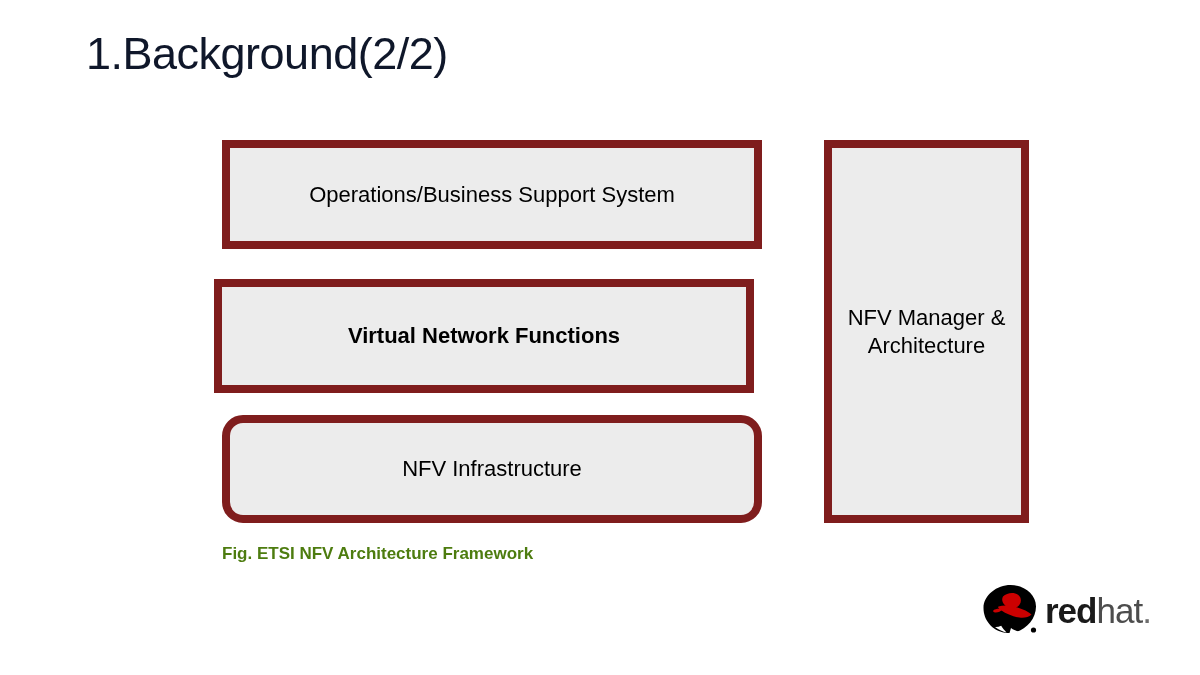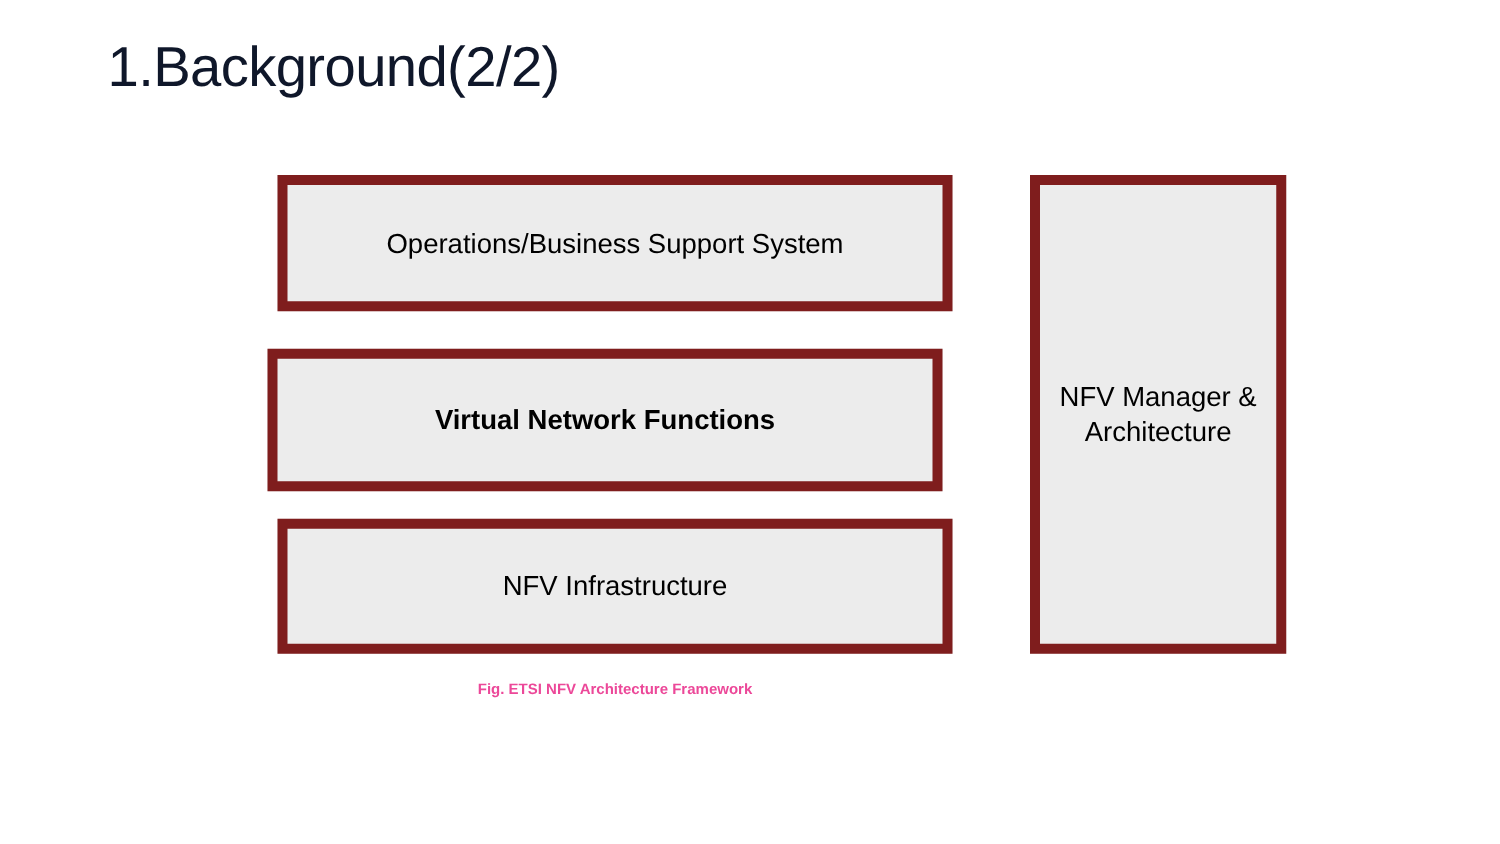--- a/index.html
+++ b/index.html
@@ -56,42 +56,42 @@
     top: 279px;
     width: 540px;
     height: 114px;
     font-weight: bold;
   }
   #box-nfvi {
     left: 222px;
     top: 415px;
     width: 540px;
     height: 108px;
+    border-radius: 21px;
   }
   #box-mano {
     left: 790px;
     top: 140px;
     width: 205px;
     height: 383px;
     margin-left: 34px;
   }
   .box-label {
     padding: 0 8px;
   }
 
   
   #figure-caption {
     position: absolute;
     left: 222px;
     top: 544px;
     width: 540px;
-    text-align: center;
-    font-size: 12px;
+    font-size: 17px;
     font-weight: bold;
-    color: #ec4899;
+    color: #4d7c0f;
   }
 
   
   #redhat-logo {
     position: absolute;
     left: 981px;
     top: 583px;
     width: 182px;
     height: 54px;
     display: flex;
@@ -143,14 +143,34 @@
 
   <div class="arch-box" id="box-mano">
     <span class="box-label">
       <span>NFV Manager &amp;</span><br>
       <span>Architecture</span>
     </span>
   </div>
 
   <div id="figure-caption">Fig. ETSI NFV Architecture Framework</div>
 
+  <div id="redhat-logo">
+    <svg id="shadowman-icon" viewBox="0 0 58 54">
+
+      <path d="M29.5 2 C43 2 55 11 55 23.5 C55 36 45 47 33 49.5 C30 50.2 27 50.3 24 49.8 C11 47.6 2.5 37 2.5 25 C2.5 12 16 2 29.5 2 Z" fill="#000000"></path>
+
+      <path d="M14 44 C18 47 22 48.6 25.5 49.4 C23.5 47.5 21.5 45.2 20.2 42.8 C18 43.8 16 44.2 14 44 Z" fill="#ffffff"></path>
+      <path d="M30 45 C33 47.2 36.5 48.6 39.5 49 C36 50.4 32 50.6 28.5 50 Z" fill="#ffffff"></path>
+
+      <path d="M22 13.5 C26 9.5 33 8.8 37 11.8 C40.4 14.4 40.6 18.6 38.6 21.6 C36.4 25 31.5 26.2 27.5 24.6 C23.2 22.9 19.5 17.9 22 13.5 Z" fill="#cc0000"></path>
+
+      <path d="M17.5 23.5 C23 21.6 30 22.4 36.5 24.4 C42 26.1 47.5 28.6 50.5 31.6 C47.8 34.2 43.2 35.2 38.5 34.6 C32 33.8 25 30.8 20.5 27.6 C18.2 26 16.4 24.6 17.5 23.5 Z" fill="#cc0000"></path>
+
+      <path d="M12.5 27.2 C15 25.4 18.5 25.2 21.5 26.4 C19.5 28.6 16.5 29.8 13.8 29.4 C12.2 29.1 11.6 28 12.5 27.2 Z" fill="#cc0000"></path>
+
+      <circle cx="52.5" cy="47" r="2.6" fill="#000000"></circle>
+    </svg>
+    <div id="redhat-wordmark">
+      <span class="wm-red">red</span><span class="wm-hat">hat</span><span class="wm-dot">.</span>
+    </div>
+  </div>
 
 </div>
 
 </body></html>

